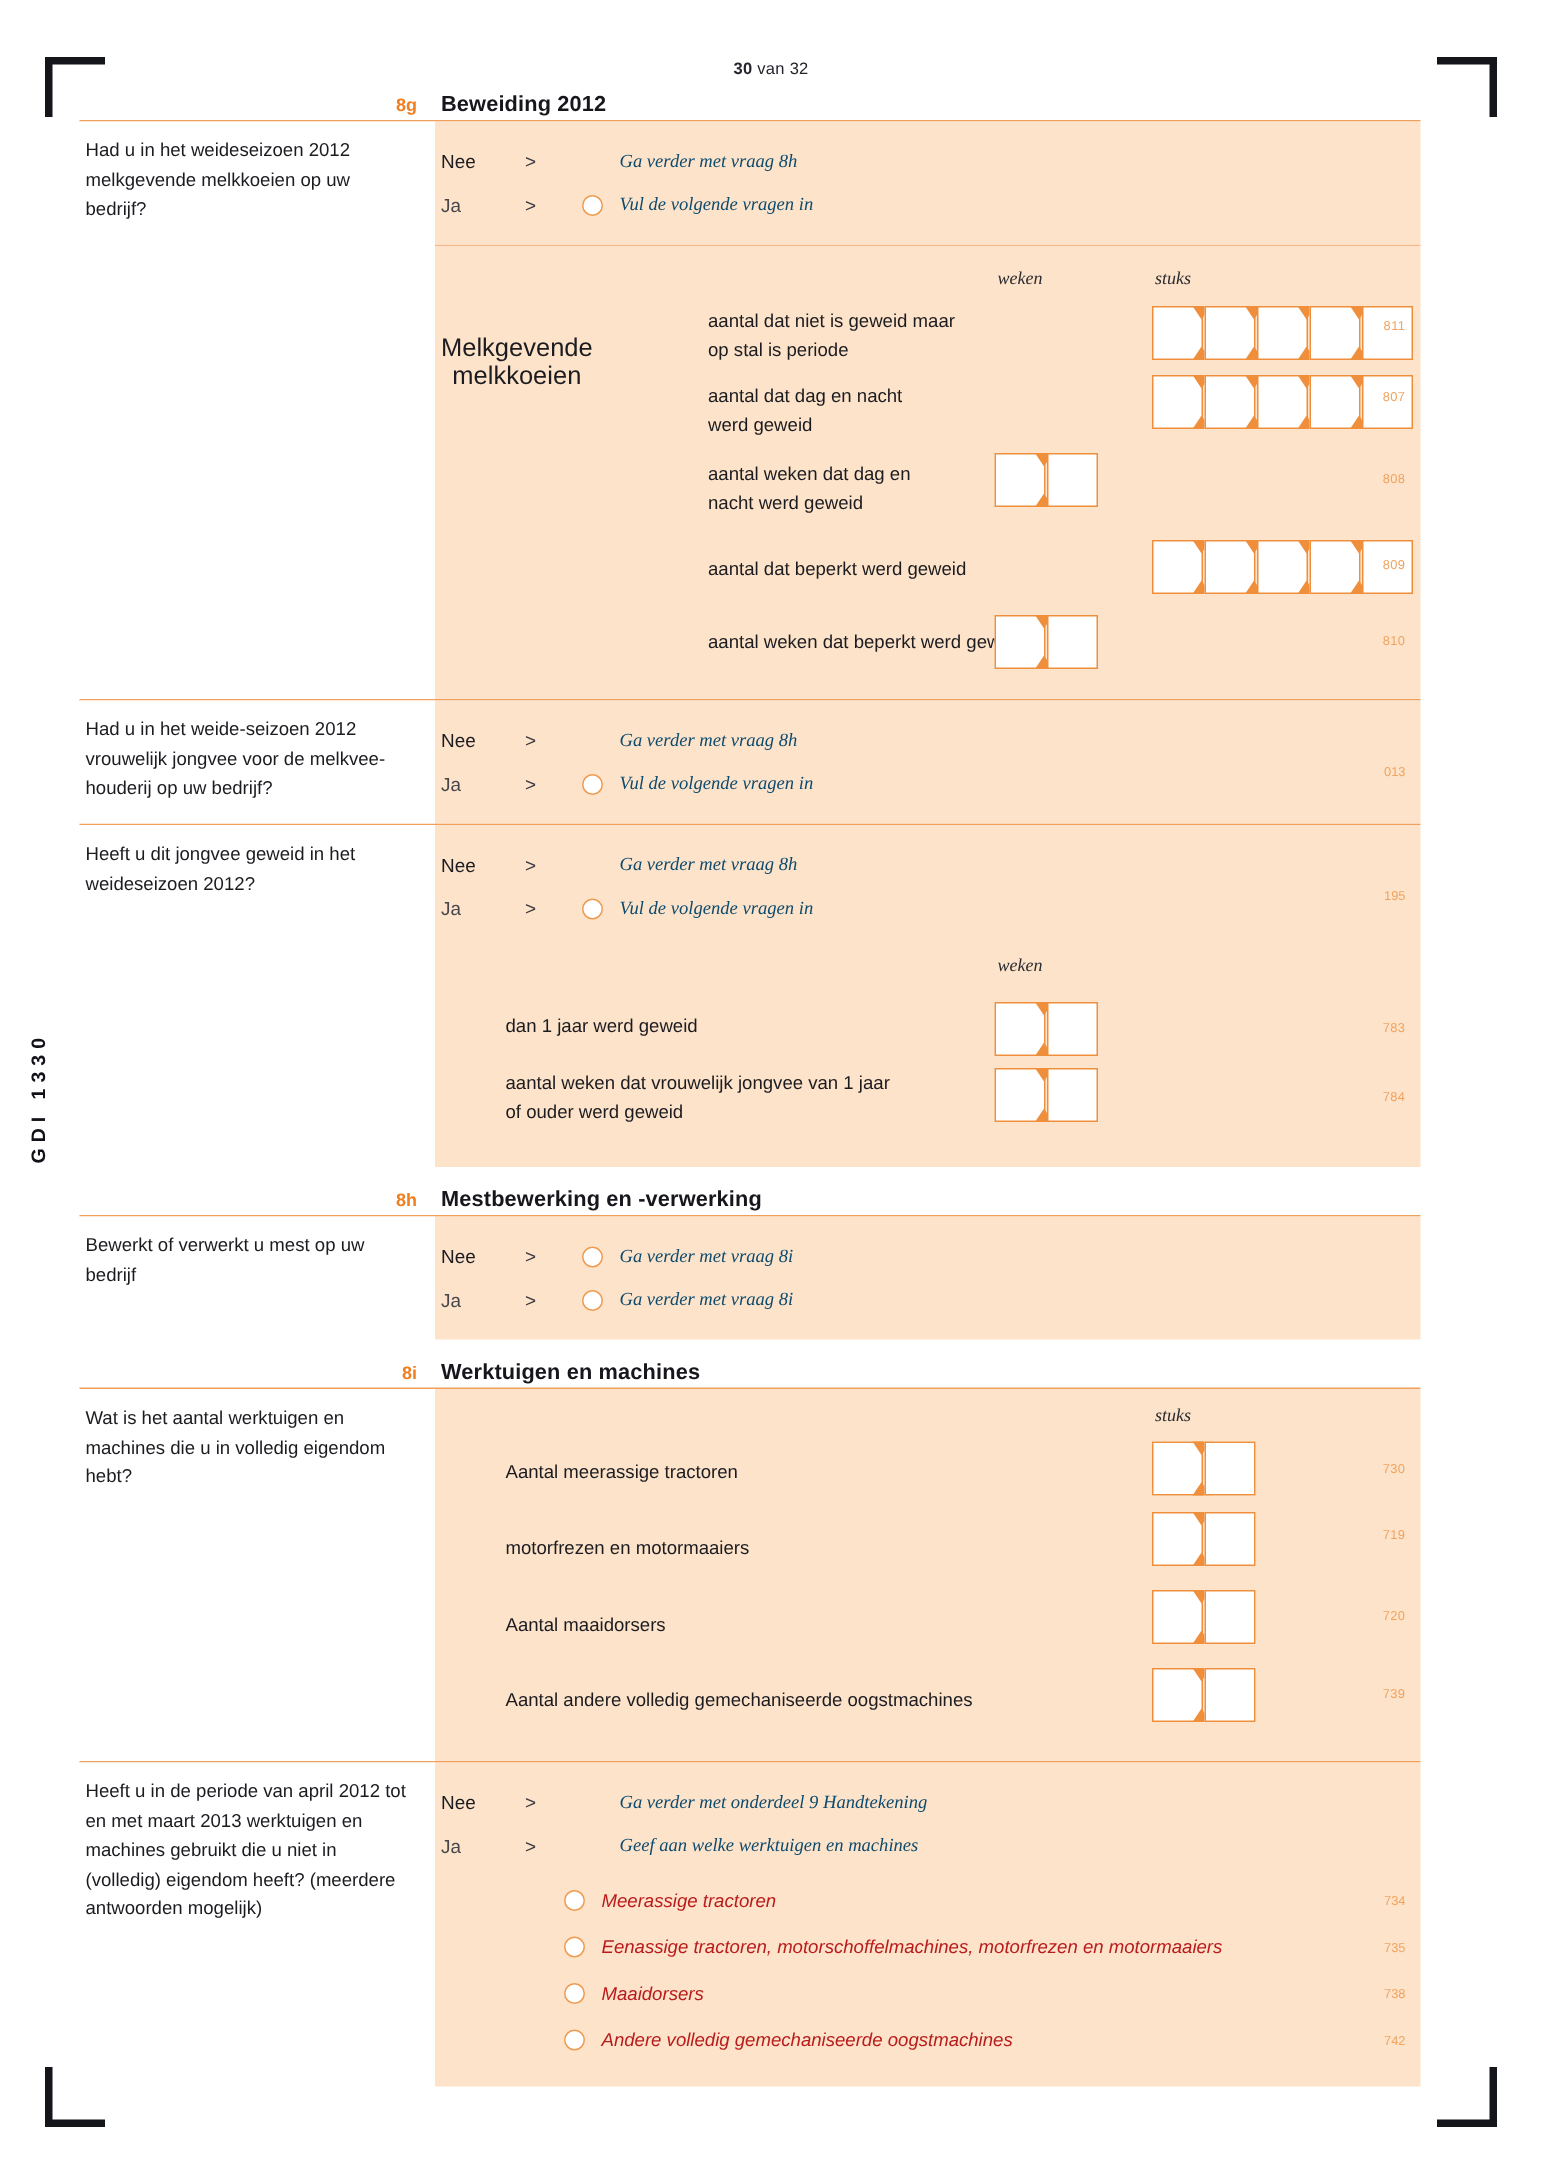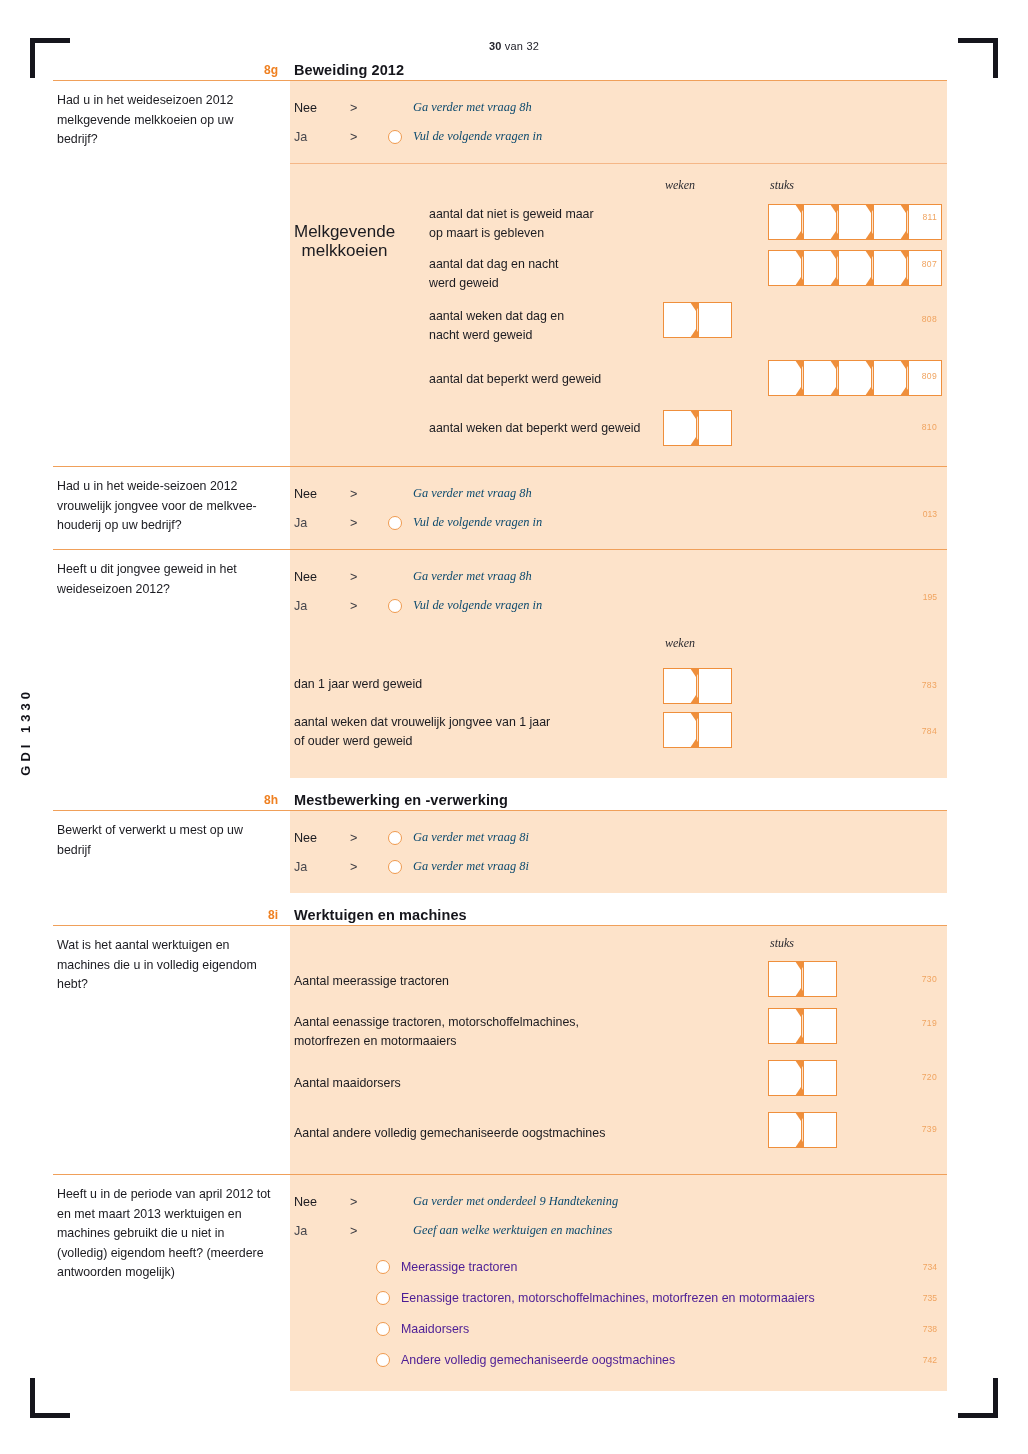--- a/index.html
+++ b/index.html
@@ -66,21 +66,21 @@
   .radio{width:14px;height:14px;border-radius:50%;border:1.4px solid #ef9a4e;
          background:#fff;box-sizing:border-box;margin-right:11px;flex:0 0 14px;}
   .radio.spacer{border-color:transparent;background:transparent;}
 
   
   .units{display:flex;font-style:italic;font-size:12px;color:#2a2a30;
          font-family:"Liberation Serif","DejaVu Serif",serif;}
   .u-weken{position:absolute;left:375px;}
   .u-stuks{position:absolute;left:480px;}
 
-  .lrow{display:flex;align-items:center;position:relative;min-height:30px;}
+  .lrow{display:flex;align-items:center;position:relative;min-height:30px;padding-left:43px;}
   .lrow .grp{width:135px;flex:0 0 135px;font-size:12.4px;line-height:19px;color:#1b1b20;padding-left:4px;}
   .lrow .desc{width:240px;flex:0 0 240px;font-size:12.4px;line-height:19px;color:#1b1b20;}
   .lrow .code{position:absolute;right:10px;font-size:8.6px;color:#f0a460;letter-spacing:.3px;}
 
   
   .boxes{display:flex;position:absolute;}
   .boxes.at-weken{left:373px;}
   .boxes.at-stuks{left:478px;}
   .bx{width:34px;height:36px;box-sizing:border-box;
       border:1.3px solid #ef8f3c;background:#ffffff;position:relative;
@@ -91,21 +91,21 @@
   .bx::before{top:-1px;border-top:0;border-bottom:0;height:0;
       width:0;border-left:6px solid transparent;}
   
   .bx .notch-t,.bx .notch-b{position:absolute;width:0;height:0;right:-6px;}
   .bx .notch-t{top:-1px;border-left:6px solid transparent;border-right:6px solid transparent;border-top:9px solid #ef8f3c;}
   .bx .notch-b{bottom:-1px;border-left:6px solid transparent;border-right:6px solid transparent;border-bottom:9px solid #ef8f3c;}
   .bx:last-child .notch-t,.bx:last-child .notch-b{display:none;}
 
   
   .crow{display:flex;align-items:center;height:31px;position:relative;padding-left:86px;}
-  .crow .ctext{font-size:12.4px;color:#4c1d95;}
+  .crow .ctext{font-size:12.4px;color:#b91c1c;font-style:italic;}
   .crow .code{position:absolute;right:10px;font-size:8.6px;color:#f0a460;}
 
   
   .sidecode{position:absolute;right:10px;font-size:8.6px;color:#f0a460;}
 
   
   .stamp{position:absolute;left:18px;top:688px;
          writing-mode:vertical-rl;transform:rotate(180deg);
          font-size:13px;font-weight:700;letter-spacing:4px;color:#111118;}
 </style>
@@ -177,21 +177,21 @@
 
         <div style="position:absolute;left:4px;top:58px;font-size:17px;line-height:19px;color:#1b1b20;text-align:center;">
           <div>Melkgevende</div>
           <div>melkkoeien</div>
         </div>
 
         <div class="lrow" style="height:48px;">
           <div class="grp"></div>
           <div class="desc">
             <div>aantal dat niet is geweid maar</div>
-            <div>op maart is gebleven</div>
+            <div>op stal is periode</div>
           </div>
           <div class="boxes at-stuks" style="top:4px;">
             <span class="bx">
                 <i class="notch-t"></i>
                 <i class="notch-b"></i>
               </span>
             <span class="bx">
                 <i class="notch-t"></i>
                 <i class="notch-b"></i>
               </span>
@@ -431,21 +431,20 @@
                 <i class="notch-t"></i>
                 <i class="notch-b"></i>
               </span>
             <span class="bx"></span>
           </div>
           <span class="code" style="top:18px;">730</span>
         </div>
 
         <div class="lrow" style="height:52px;">
           <div class="desc" style="width:420px;flex:0 0 420px;padding-left:4px;">
-            <div>Aantal eenassige tractoren, motorschoffelmachines,</div>
             <div>motorfrezen en motormaaiers</div>
           </div>
           <div class="boxes at-stuks" style="top:2px;">
             <span class="bx">
                 <i class="notch-t"></i>
                 <i class="notch-b"></i>
               </span>
             <span class="bx"></span>
           </div>
           <span class="code" style="top:12px;">719</span>

